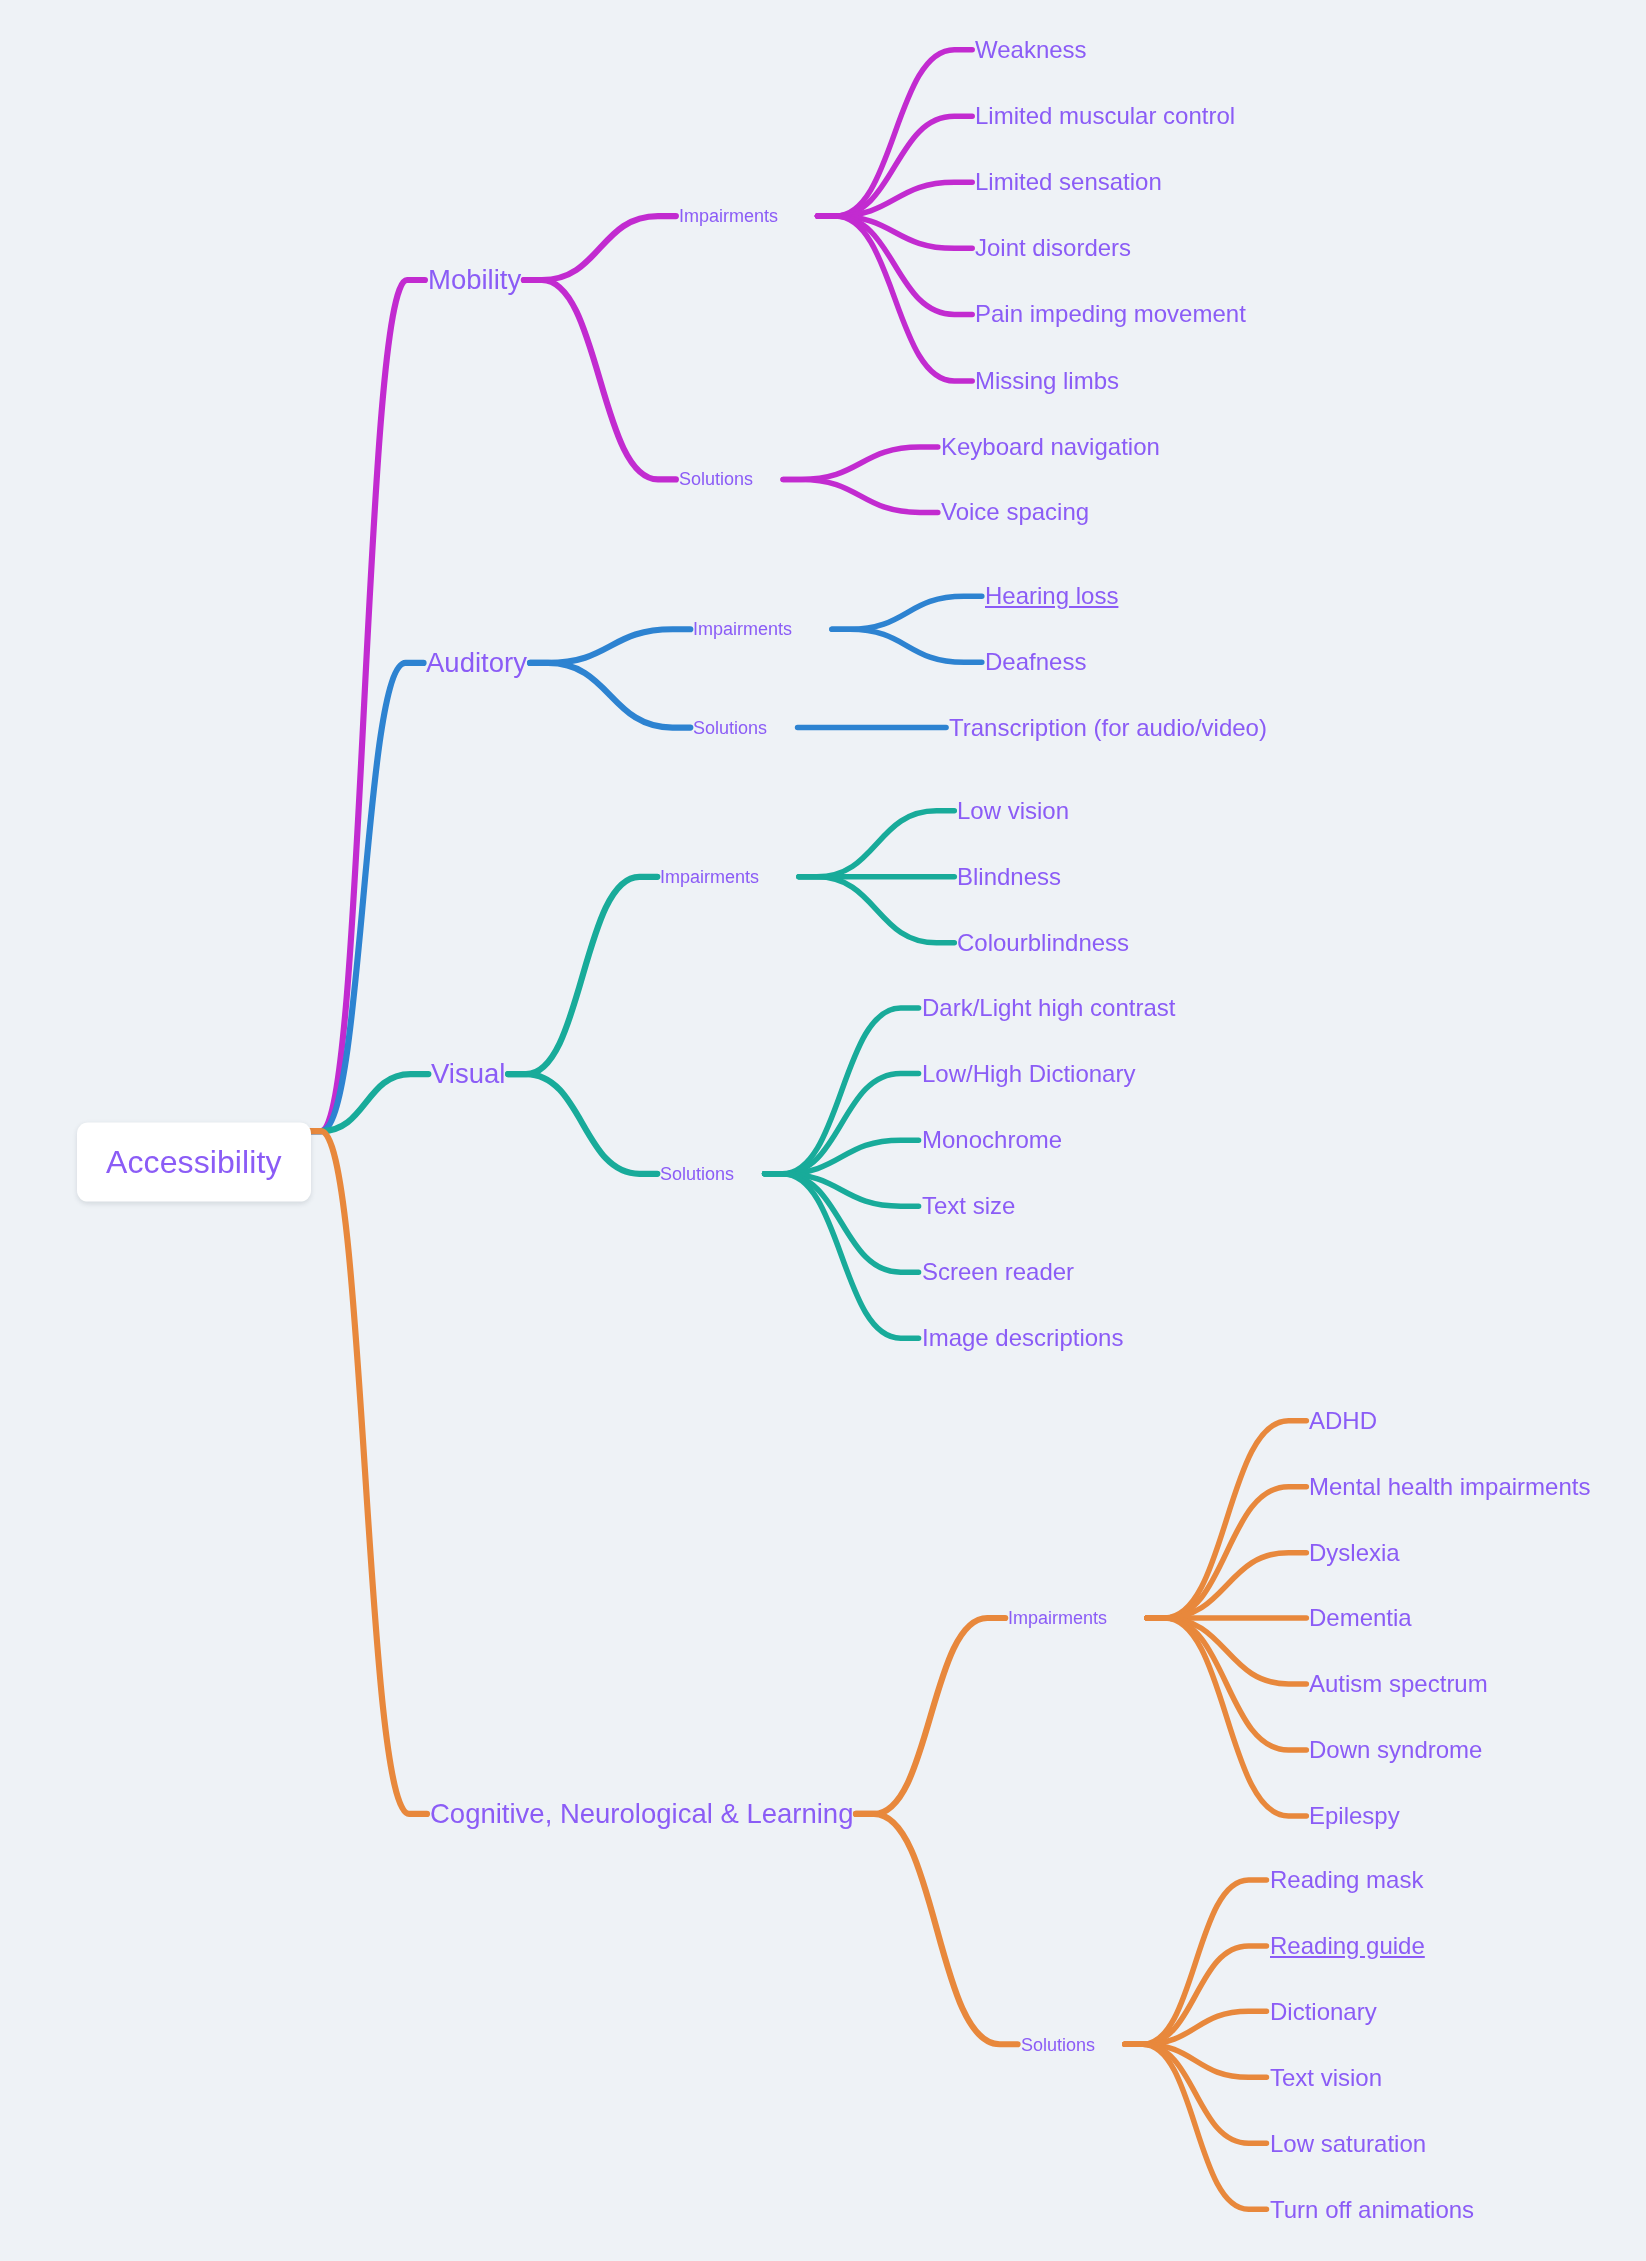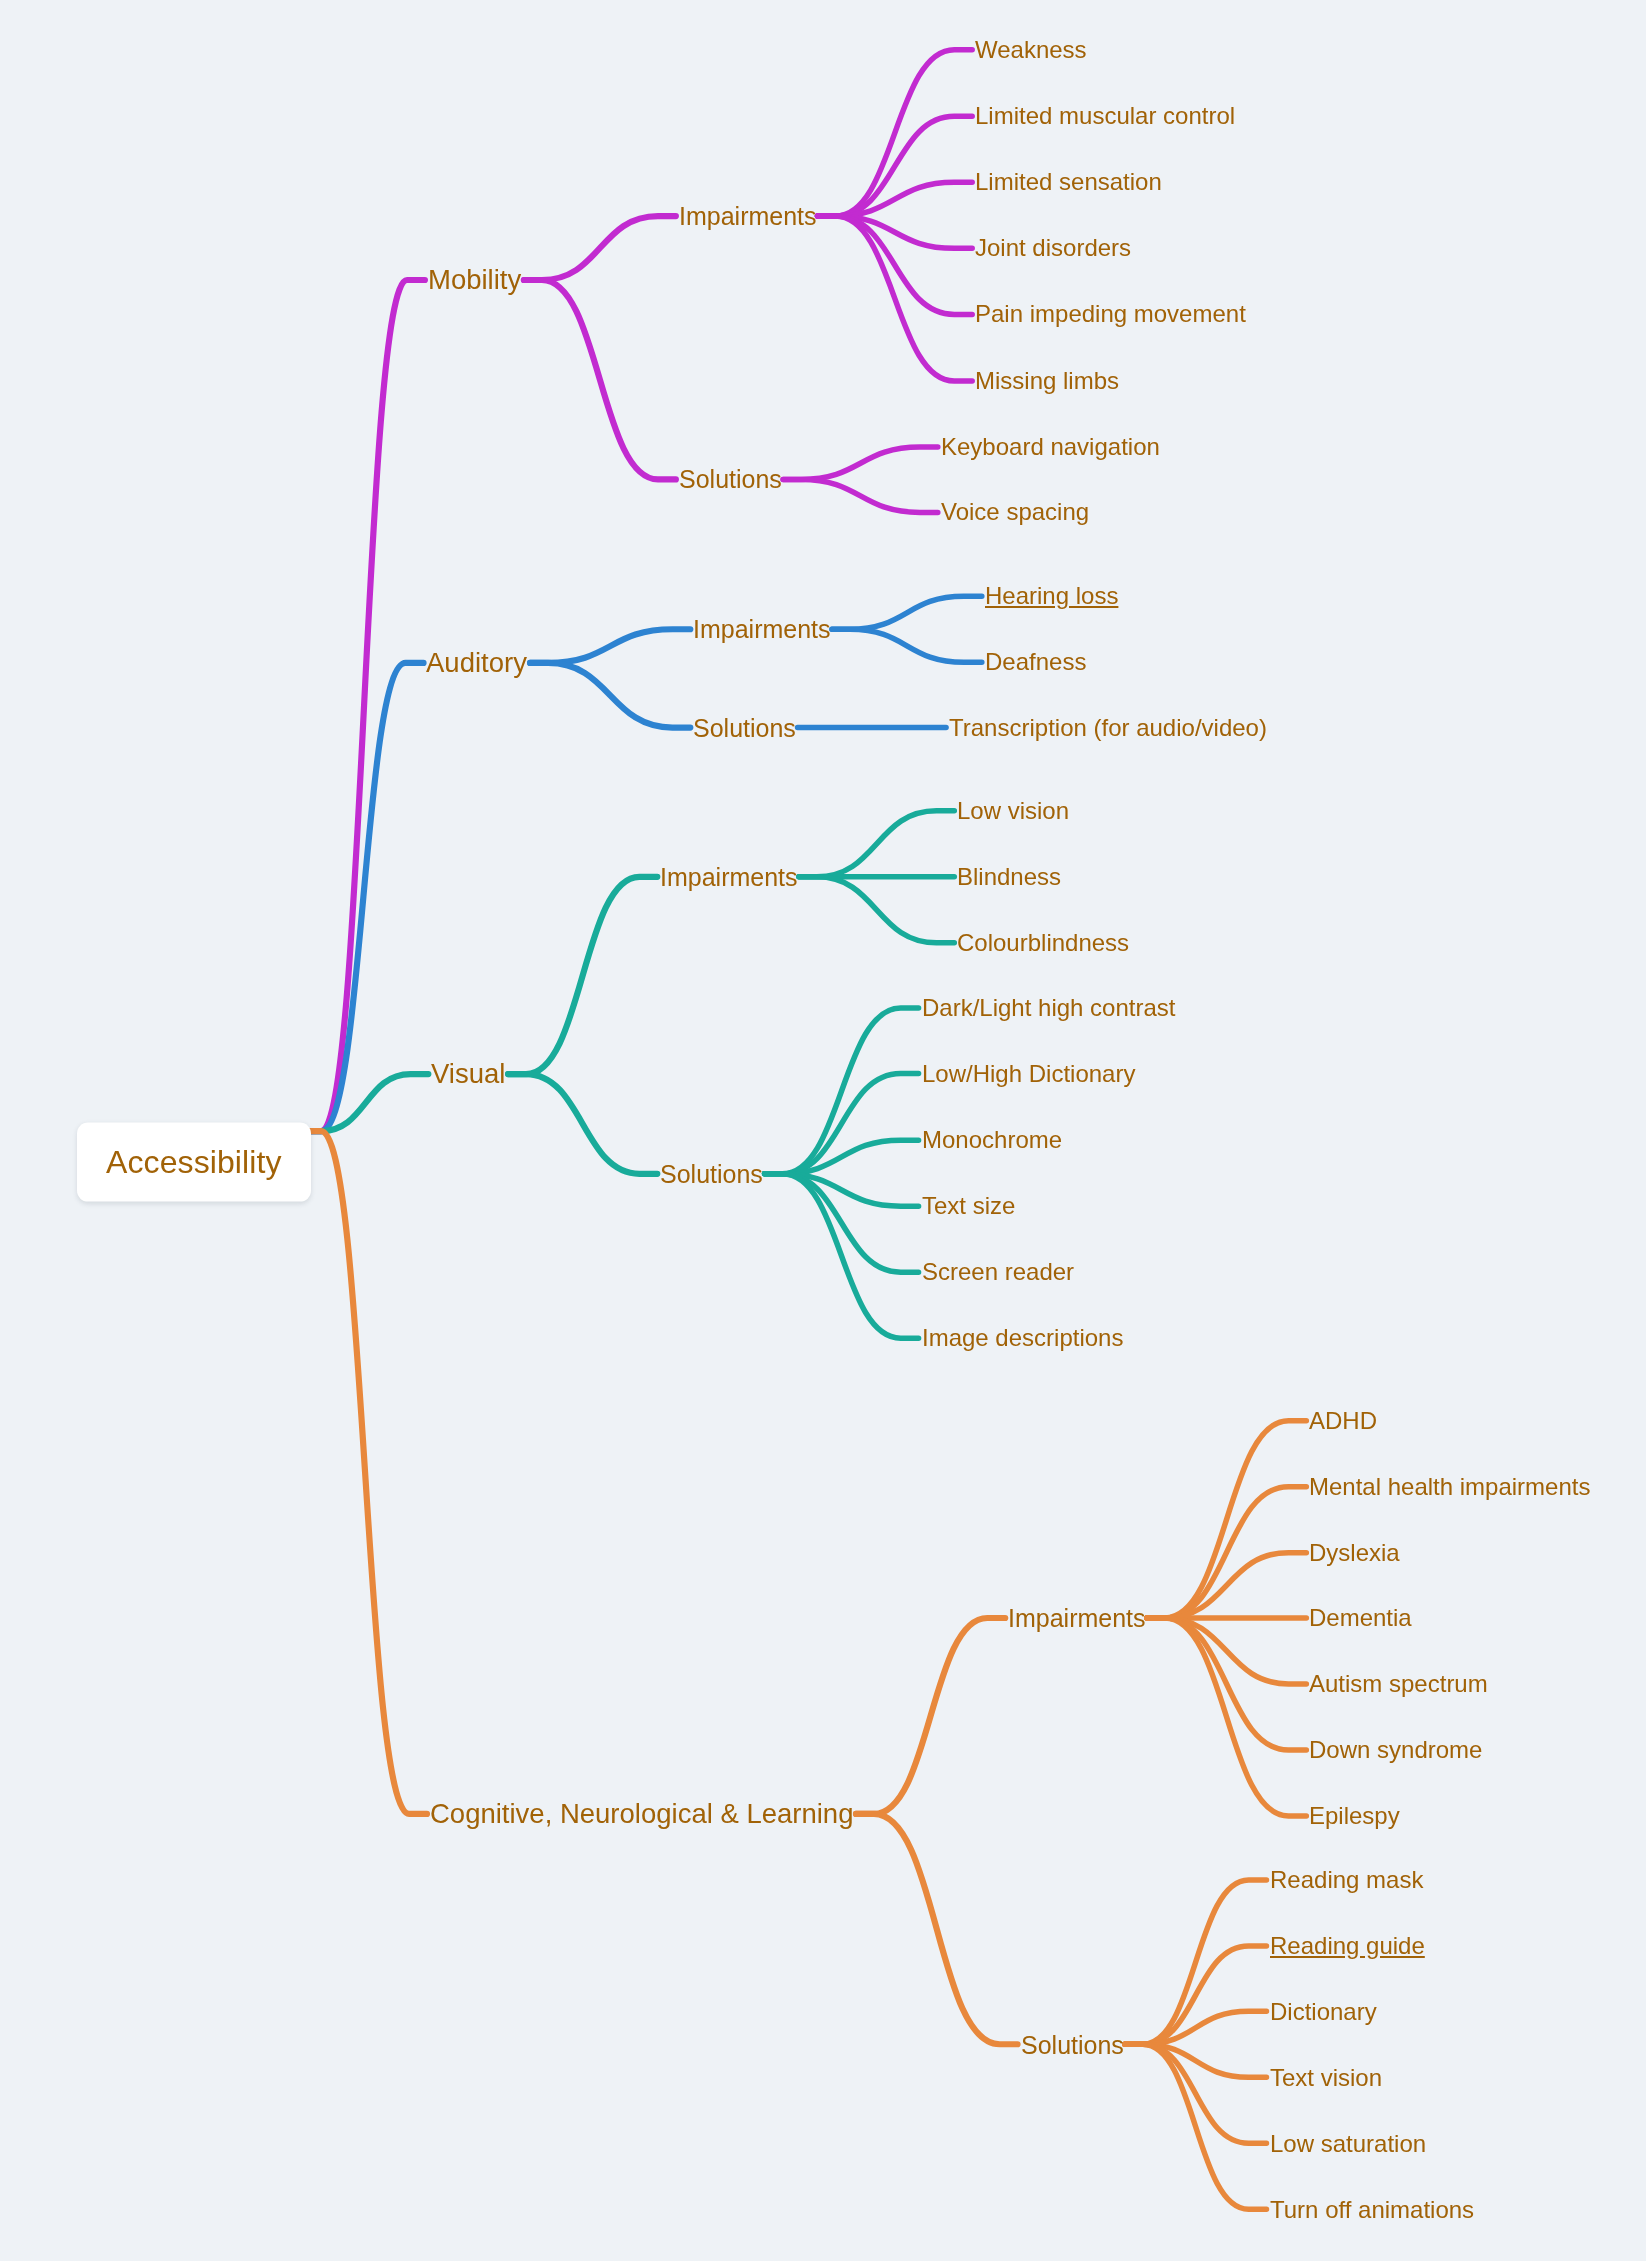--- a/index.html
+++ b/index.html
@@ -18,34 +18,34 @@
   #edges {
     position: absolute;
     left: 0; top: 0;
     width: 1646px;
     height: 2261px;
     pointer-events: none;
   }
   .node {
     position: absolute;
     white-space: nowrap;
-    color: #a16207;
+    color: #8b5cf6;
     line-height: 1;
     transform: translateY(-50%);
   }
   .node-root {
     background: #ffffff;
     border-radius: 11px;
     box-shadow: 0 1.4px 4.8px rgba(40,55,70,0.13);
     padding: 23.4px 29px;
     font-size: 32px;
     letter-spacing: 0.1px;
   }
   .node-l1 { font-size: 27.5px; }
-  .node-l2 { font-size: 25px; }
+  .node-l2 { font-size: 18px; }
   .node-l3 { font-size: 24px; }
 </style>
 </head>
 <body>
 
 <div id="mindmap-root">
   <svg id="edges" viewBox="0 0 2394 3288" xmlns="http://www.w3.org/2000/svg">
       <path d="M 441 1645 L 467 1645 C 529.5 1645, 529.5 407, 592 407 L 618 407" fill="none" stroke="#c22bd0" stroke-width="9" stroke-linecap="round" stroke-linejoin="round"></path>
       <path d="M 762 407 L 788 407 C 872.5 407, 872.5 314, 957 314 L 983 314" fill="none" stroke="#c22bd0" stroke-width="9" stroke-linecap="round" stroke-linejoin="round"></path>
       <path d="M 1189 314 L 1215 314 C 1301.5 314, 1301.5 72, 1388 72 L 1414 72" fill="none" stroke="#c22bd0" stroke-width="8" stroke-linecap="round" stroke-linejoin="round"></path>

